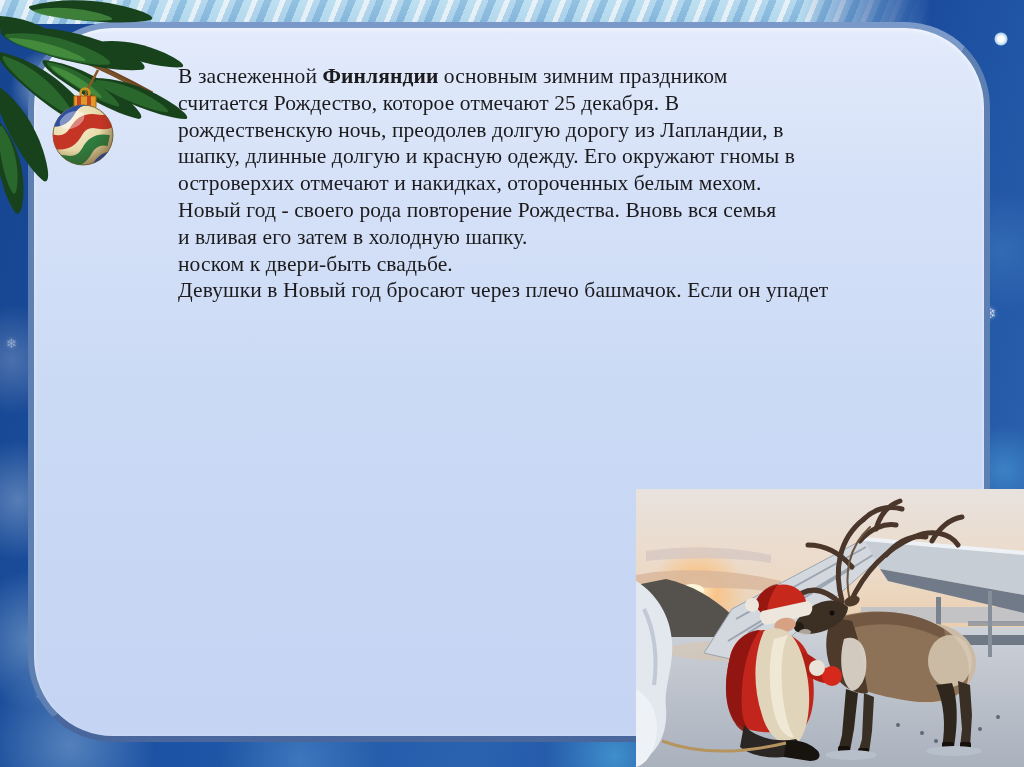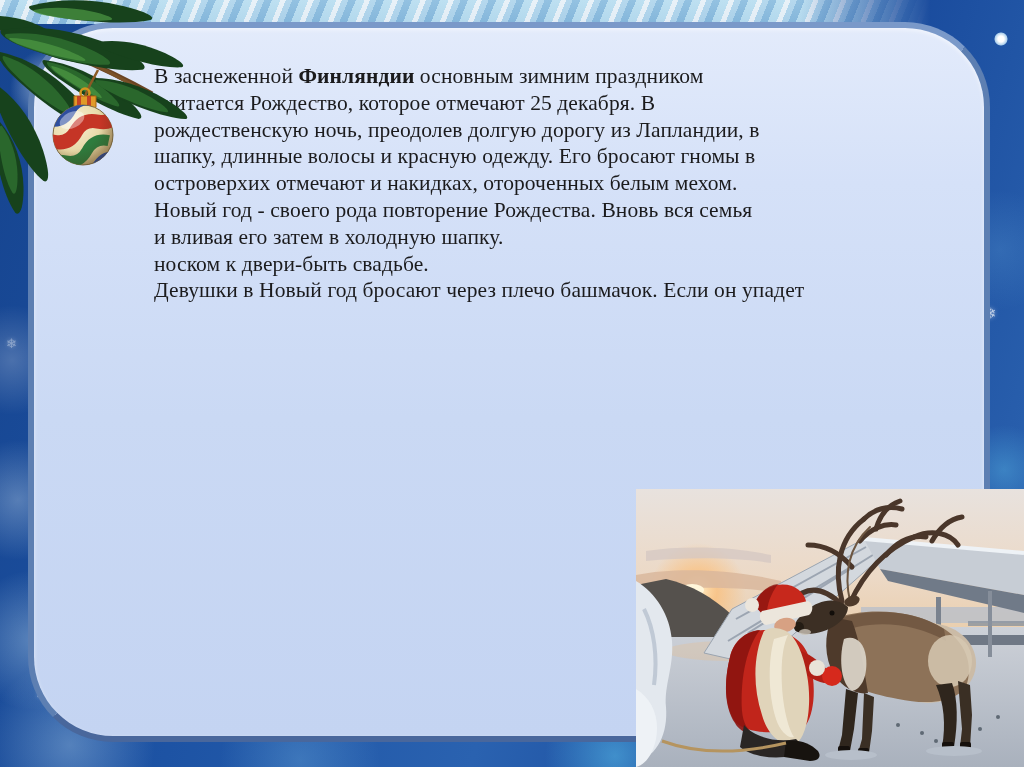--- a/index.html
+++ b/index.html
@@ -35,21 +35,21 @@
   
   .panel{left:28px;top:22px;width:950px;height:708px;z-index:2;border-radius:85px;
     border:6px solid #6e8fc2;border-top-color:#7a99c9;border-left-color:#5d7fb2;
     border-right-color:#5d7fb2;border-bottom-color:#49679c;
     background:linear-gradient(180deg,#e3ebfb 0%,#d5e1f8 22%,#cad9f4 55%,#c4d4f2 100%);
     box-shadow:inset 0 2px 4px rgba(255,255,255,.55);}
 
   
   .textblock{left:154px;top:63px;z-index:3;color:#1b1b1d;font-size:21.5px;
     line-height:26.8px;letter-spacing:.1px;}
-  .tline{white-space:pre;}
+  .tline{white-space:pre;margin-left:24px;}
   .tline .b{font-weight:bold;}
 
   .branch-svg{left:0;top:0;z-index:4;}
   .photo-svg{left:636px;top:489px;z-index:5;}
 </style>
 </head>
 <body>
 
 <div class="slide">
 
@@ -60,21 +60,21 @@
   <span class="abs snowflake sf1">❄</span>
   <span class="abs snowflake sf2">❄</span>
   <span class="abs snowflake sf3">❄</span>
 
   <div class="abs panel"></div>
 
   <div class="abs textblock" id="textblock">
       <div class="tline"><span>В заснеженной </span><span class="b">Финляндии</span><span> основным зимним праздником</span></div>
       <div class="tline"><span>считается Рождество, которое отмечают 25 декабря. В</span></div>
       <div class="tline"><span>рождественскую ночь, преодолев долгую дорогу из Лапландии, в</span></div>
-      <div class="tline"><span>шапку, длинные волосы и красную одежду. Его бросают гномы в</span></div>
+      <div class="tline"><span>шапку, длинные долгую и красную одежду. Его окружают гномы в</span></div>
       <div class="tline"><span>островерхих отмечают и накидках, отороченных белым мехом.</span></div>
       <div class="tline"><span>Новый год - своего рода повторение Рождества. Вновь вся семья</span></div>
       <div class="tline"><span>и вливая его затем в холодную шапку.</span></div>
       <div class="tline"><span>носком к двери-быть свадьбе.</span></div>
       <div class="tline"><span>Девушки в Новый год бросают через плечо башмачок. Если он упадет</span></div>
     </div>
 
   <svg class="abs branch-svg" width="230" height="260" viewBox="0 0 230 260">
     <defs>
       <path id="fr" d="M0,0 C20,-11 46,-15 72,-10 C92,-6 102,0 97,4 C76,13 40,13 14,9 C4,7 -3,3 0,0 Z"></path>

